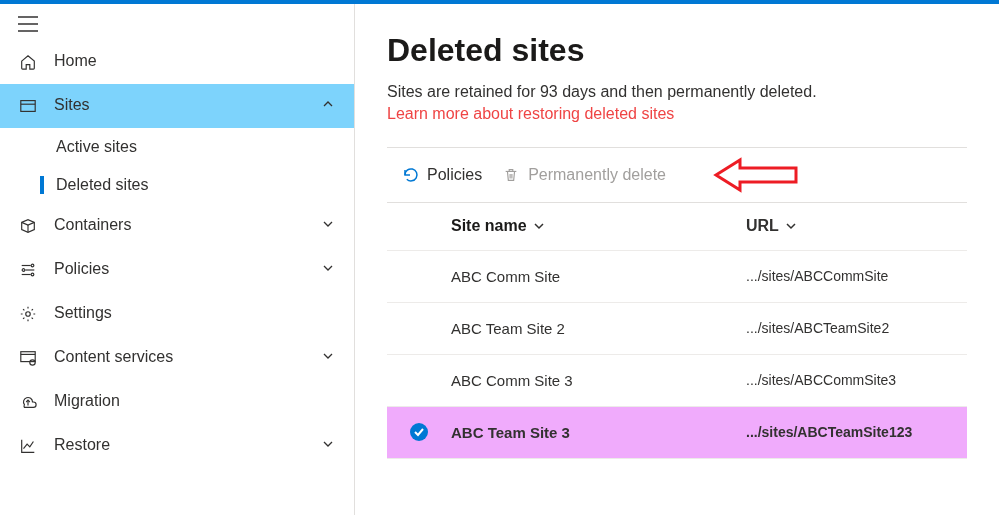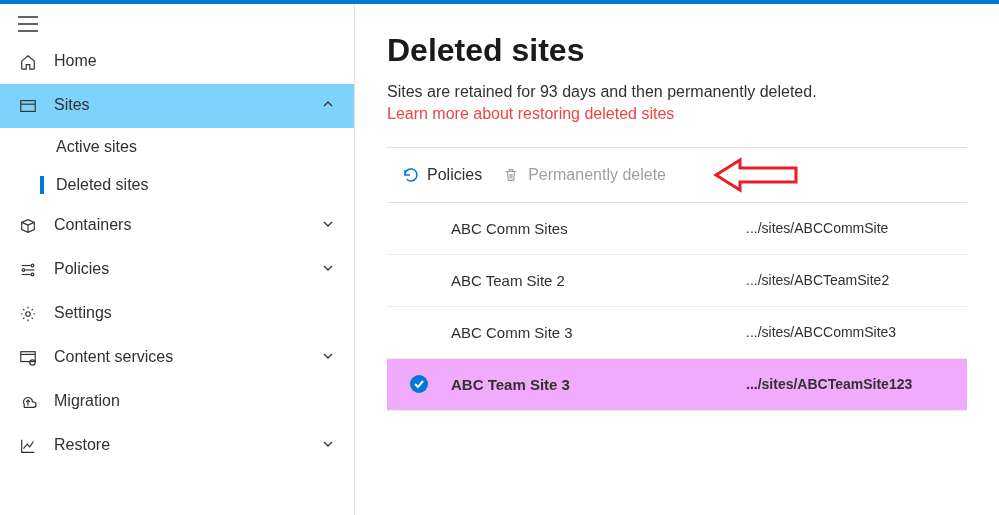--- a/index.html
+++ b/index.html
@@ -353,24 +353,43 @@
       </div>
 
       <svg class="arrow-annot" width="90" height="42">
         <polygon points="4,21 28,6 28,14 84,14 84,28 28,28 28,36" fill="none" stroke="#ed1c24" stroke-width="3" stroke-linejoin="miter"></polygon>
       </svg>
     </div>
 
     <hr class="hr2">
 
     <div class="table">
+      <div class="trow header">
+        <div class="cell-check"></div>
+        <div class="cell-name">
+          <span>Site name</span>
+          <span class="sort-chev">
+            <svg viewBox="0 0 12 12" width="12" height="12" fill="none" stroke="#323130" stroke-width="1.5">
+                <polyline points="2,4 6,8 10,4"></polyline>
+              </svg>
+          </span>
+        </div>
+        <div class="cell-url">
+          <span>URL</span>
+          <span class="sort-chev">
+            <svg viewBox="0 0 12 12" width="12" height="12" fill="none" stroke="#323130" stroke-width="1.5">
+                <polyline points="2,4 6,8 10,4"></polyline>
+              </svg>
+          </span>
+        </div>
+      </div>
 
       <div class="trow">
         <div class="cell-check"></div>
-        <div class="cell-name">ABC Comm Sites</div>
+        <div class="cell-name">ABC Comm Site</div>
         <div class="cell-url">.../sites/ABCCommSite</div>
       </div>
       <div class="trow">
         <div class="cell-check"></div>
         <div class="cell-name">ABC Team Site 2</div>
         <div class="cell-url">.../sites/ABCTeamSite2</div>
       </div>
       <div class="trow">
         <div class="cell-check"></div>
         <div class="cell-name">ABC Comm Site 3</div>

